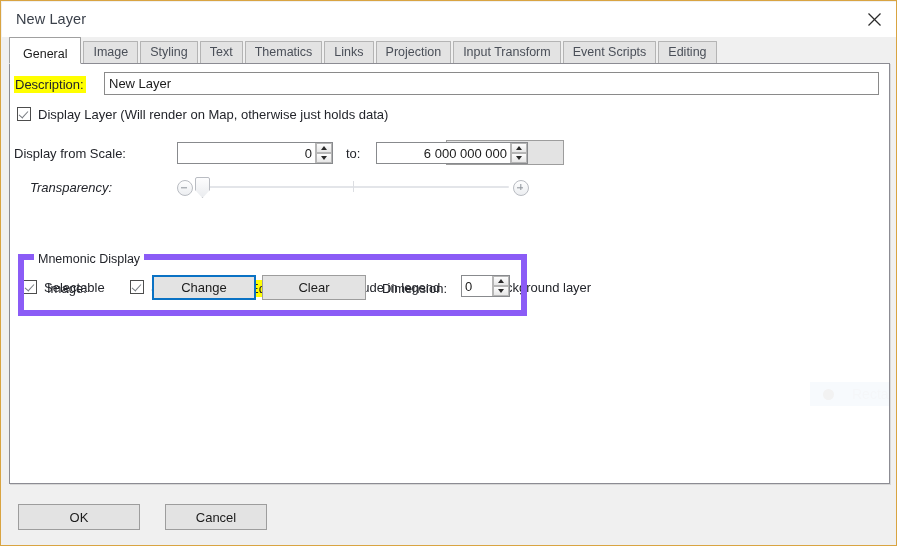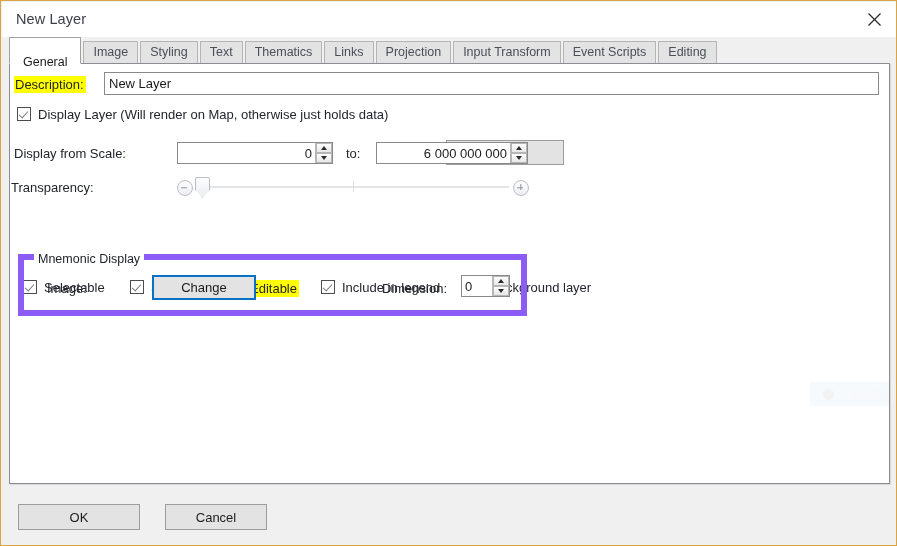--- a/index.html
+++ b/index.html
@@ -77,21 +77,21 @@
   }
   .tab.active {
     height: 27px;
     line-height: 25px;
     background: #ffffff;
     border: 1px solid #a0a0a0;
     border-bottom: 1px solid #ffffff;
     color: #1b1b1b;
     top: 0px;
     z-index: 3;
-    padding: 12px 13px;
+    padding: 4px 13px;
   }
 
   
   #content {
     position: absolute;
     left: 8px; top: 62px;
     width: 881px; height: 421px;
     box-sizing: border-box;
     background: #ffffff;
     border: 1px solid #8c8c93;
@@ -220,21 +220,21 @@
     border-right: 3.5px solid transparent;
   }
   .spin-btns .sb.up::after { border-bottom: 4px solid #2b2b2b; }
   .spin-btns .sb.down::after { border-top: 4px solid #2b2b2b; }
 
   #scale-from { left: 167px; top: 78px; width: 156px; }
   #to-label { left: 336px; top: 82px; }
   #scale-to { left: 366px; top: 78px; width: 152px; }
 
   
-  #transp-label { left: 1px; top: 116px; }
+  #transp-label { left: 20px; top: 116px; font-style: italic; }
   #slider-wrap {
     position: absolute;
     left: 167px; top: 110px;
     width: 352px; height: 26px;
   }
   .circ-btn {
     position: absolute;
     top: 6px;
     width: 14px; height: 14px;
     border-radius: 50%;
@@ -472,20 +472,21 @@
     </div>
     <div class="cbrow" id="cb-background">
       <span class="cbox"></span>
       <span class="cbtext">Background layer</span>
     </div>
 
     <div id="group">
       <div id="group-title">Mnemonic Display</div>
       <div class="lbl" id="img-label">Image:</div>
       <button id="change-btn">Change</button>
+      <button id="clear-btn">Clear</button>
       <div class="lbl" id="dim-label">Dimension:</div>
       <div class="spin" id="dim-spin">
         <input class="lefttext" type="text" value="0" style="">
         <span class="spin-btns">
           <span class="sb up"></span>
           <span class="sb down"></span>
         </span>
       </div>
     </div>
 

